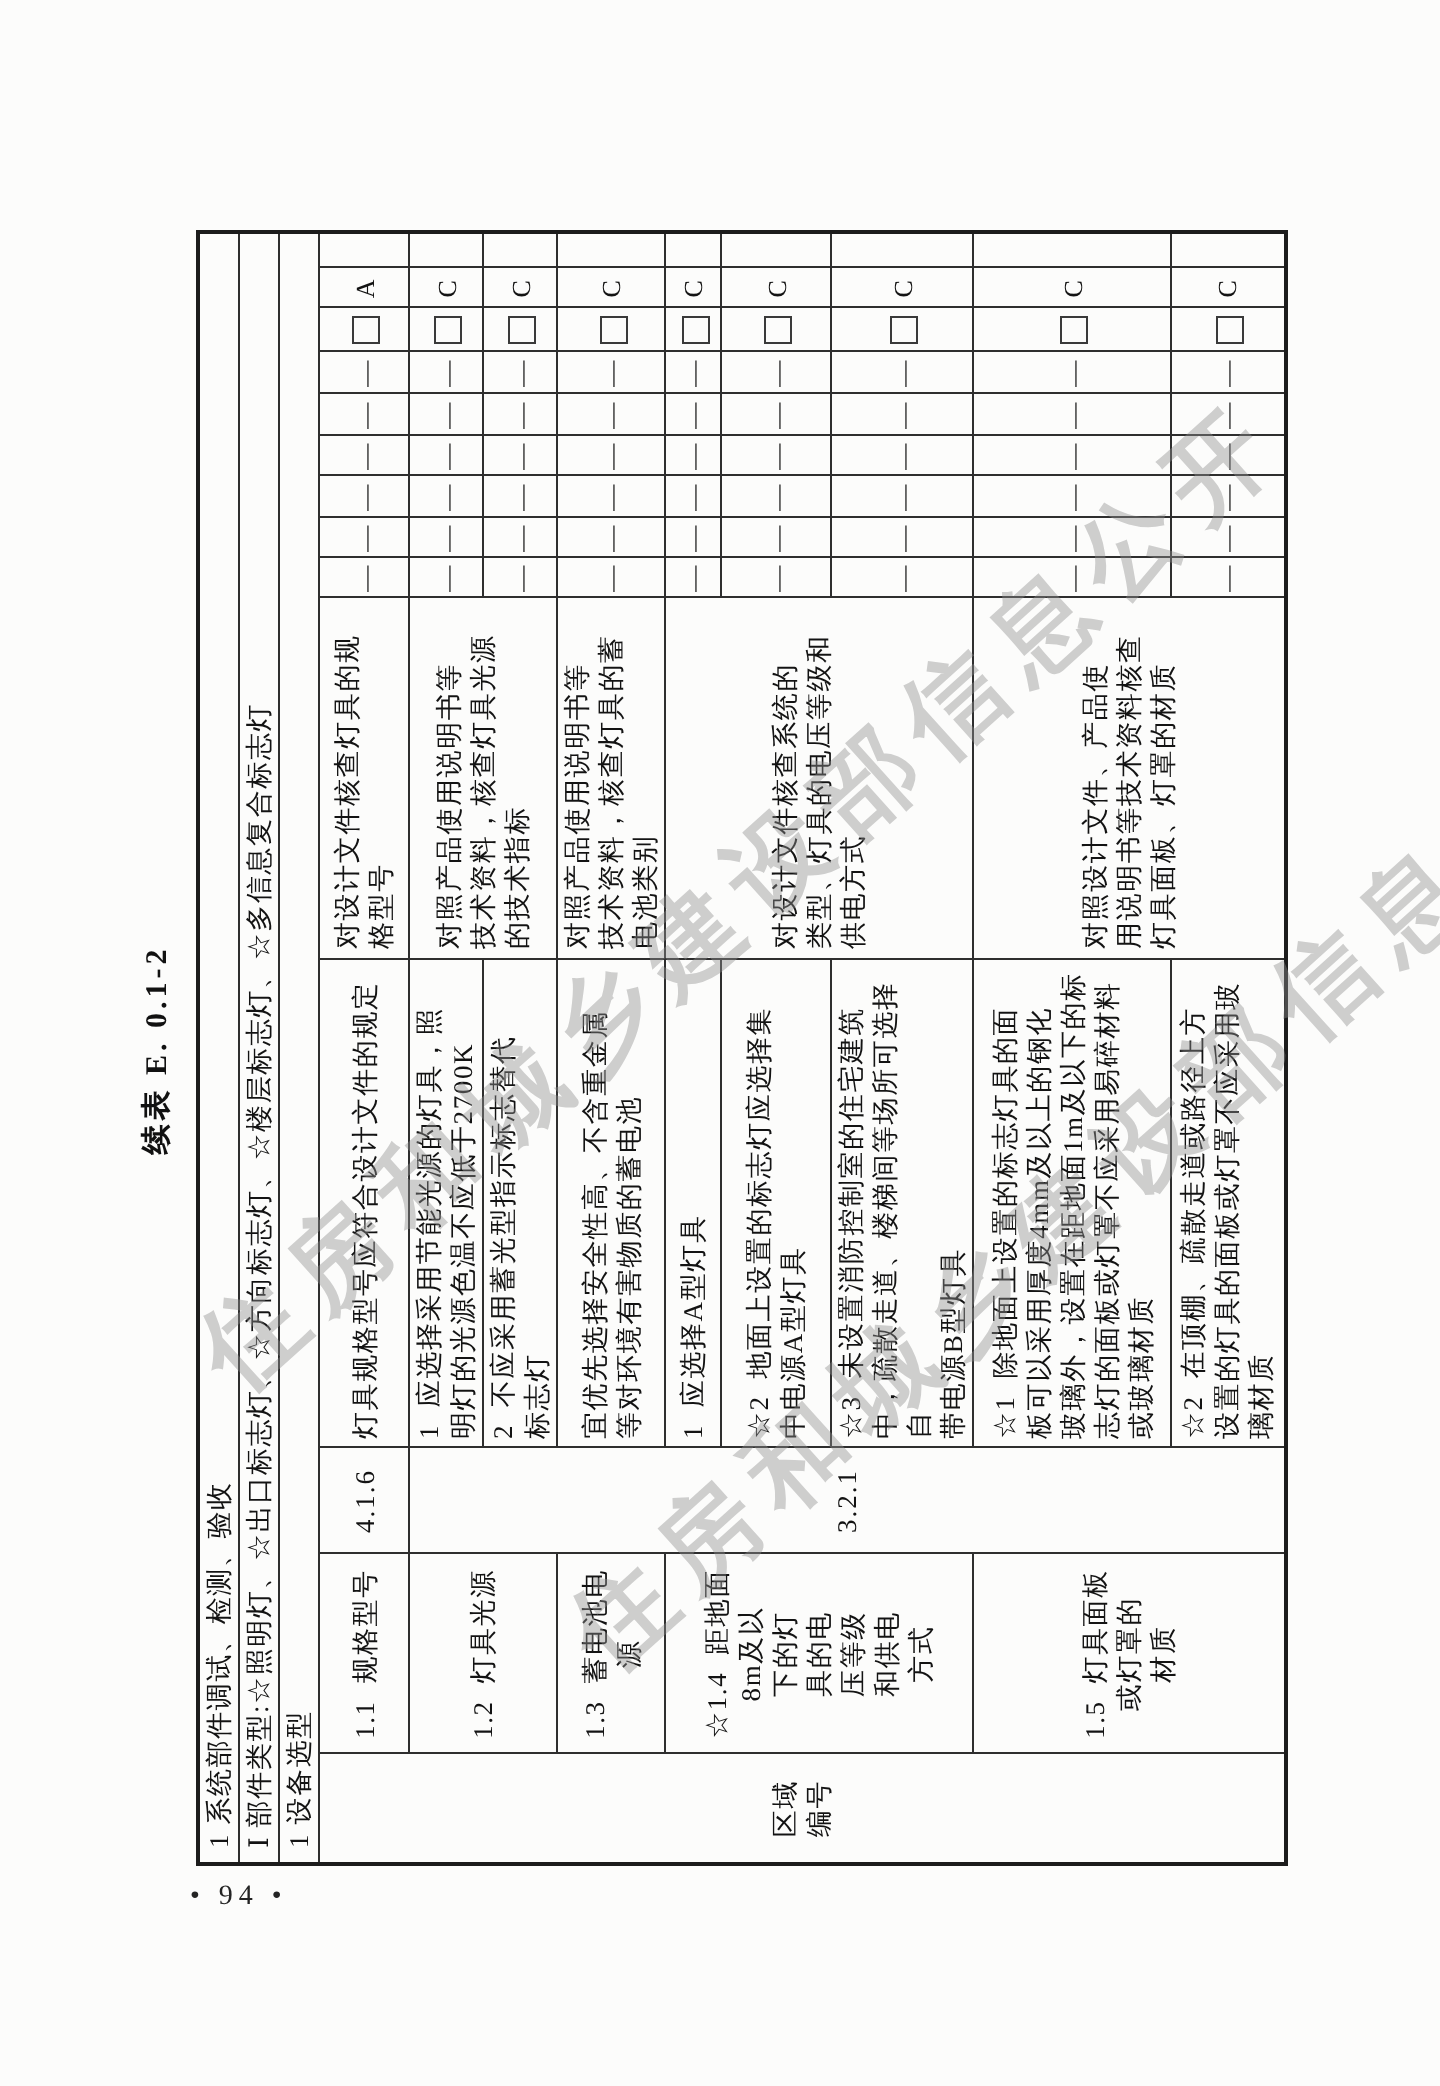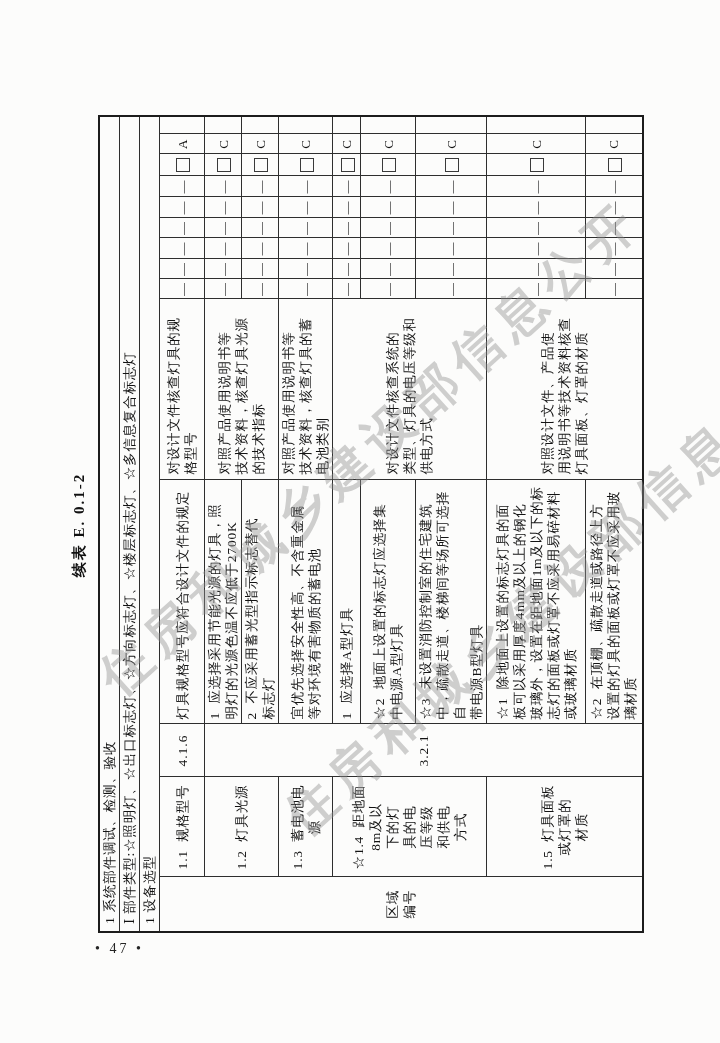--- a/index.html
+++ b/index.html
@@ -235,14 +235,14 @@
         <td class="gr">C</td>
         <td class="b"></td>
       </tr>
     </tbody>
       </table>
   </div>
 
   <div class="wm wm1">住房和城乡建设部信息公开</div>
   <div class="wm wm2">住房和城乡建设部信息公开</div>
 
-  <div class="pgnum">• 47 •</div>
+  <div class="pgnum">• 94 •</div>
 </div>
 
 </body></html>

